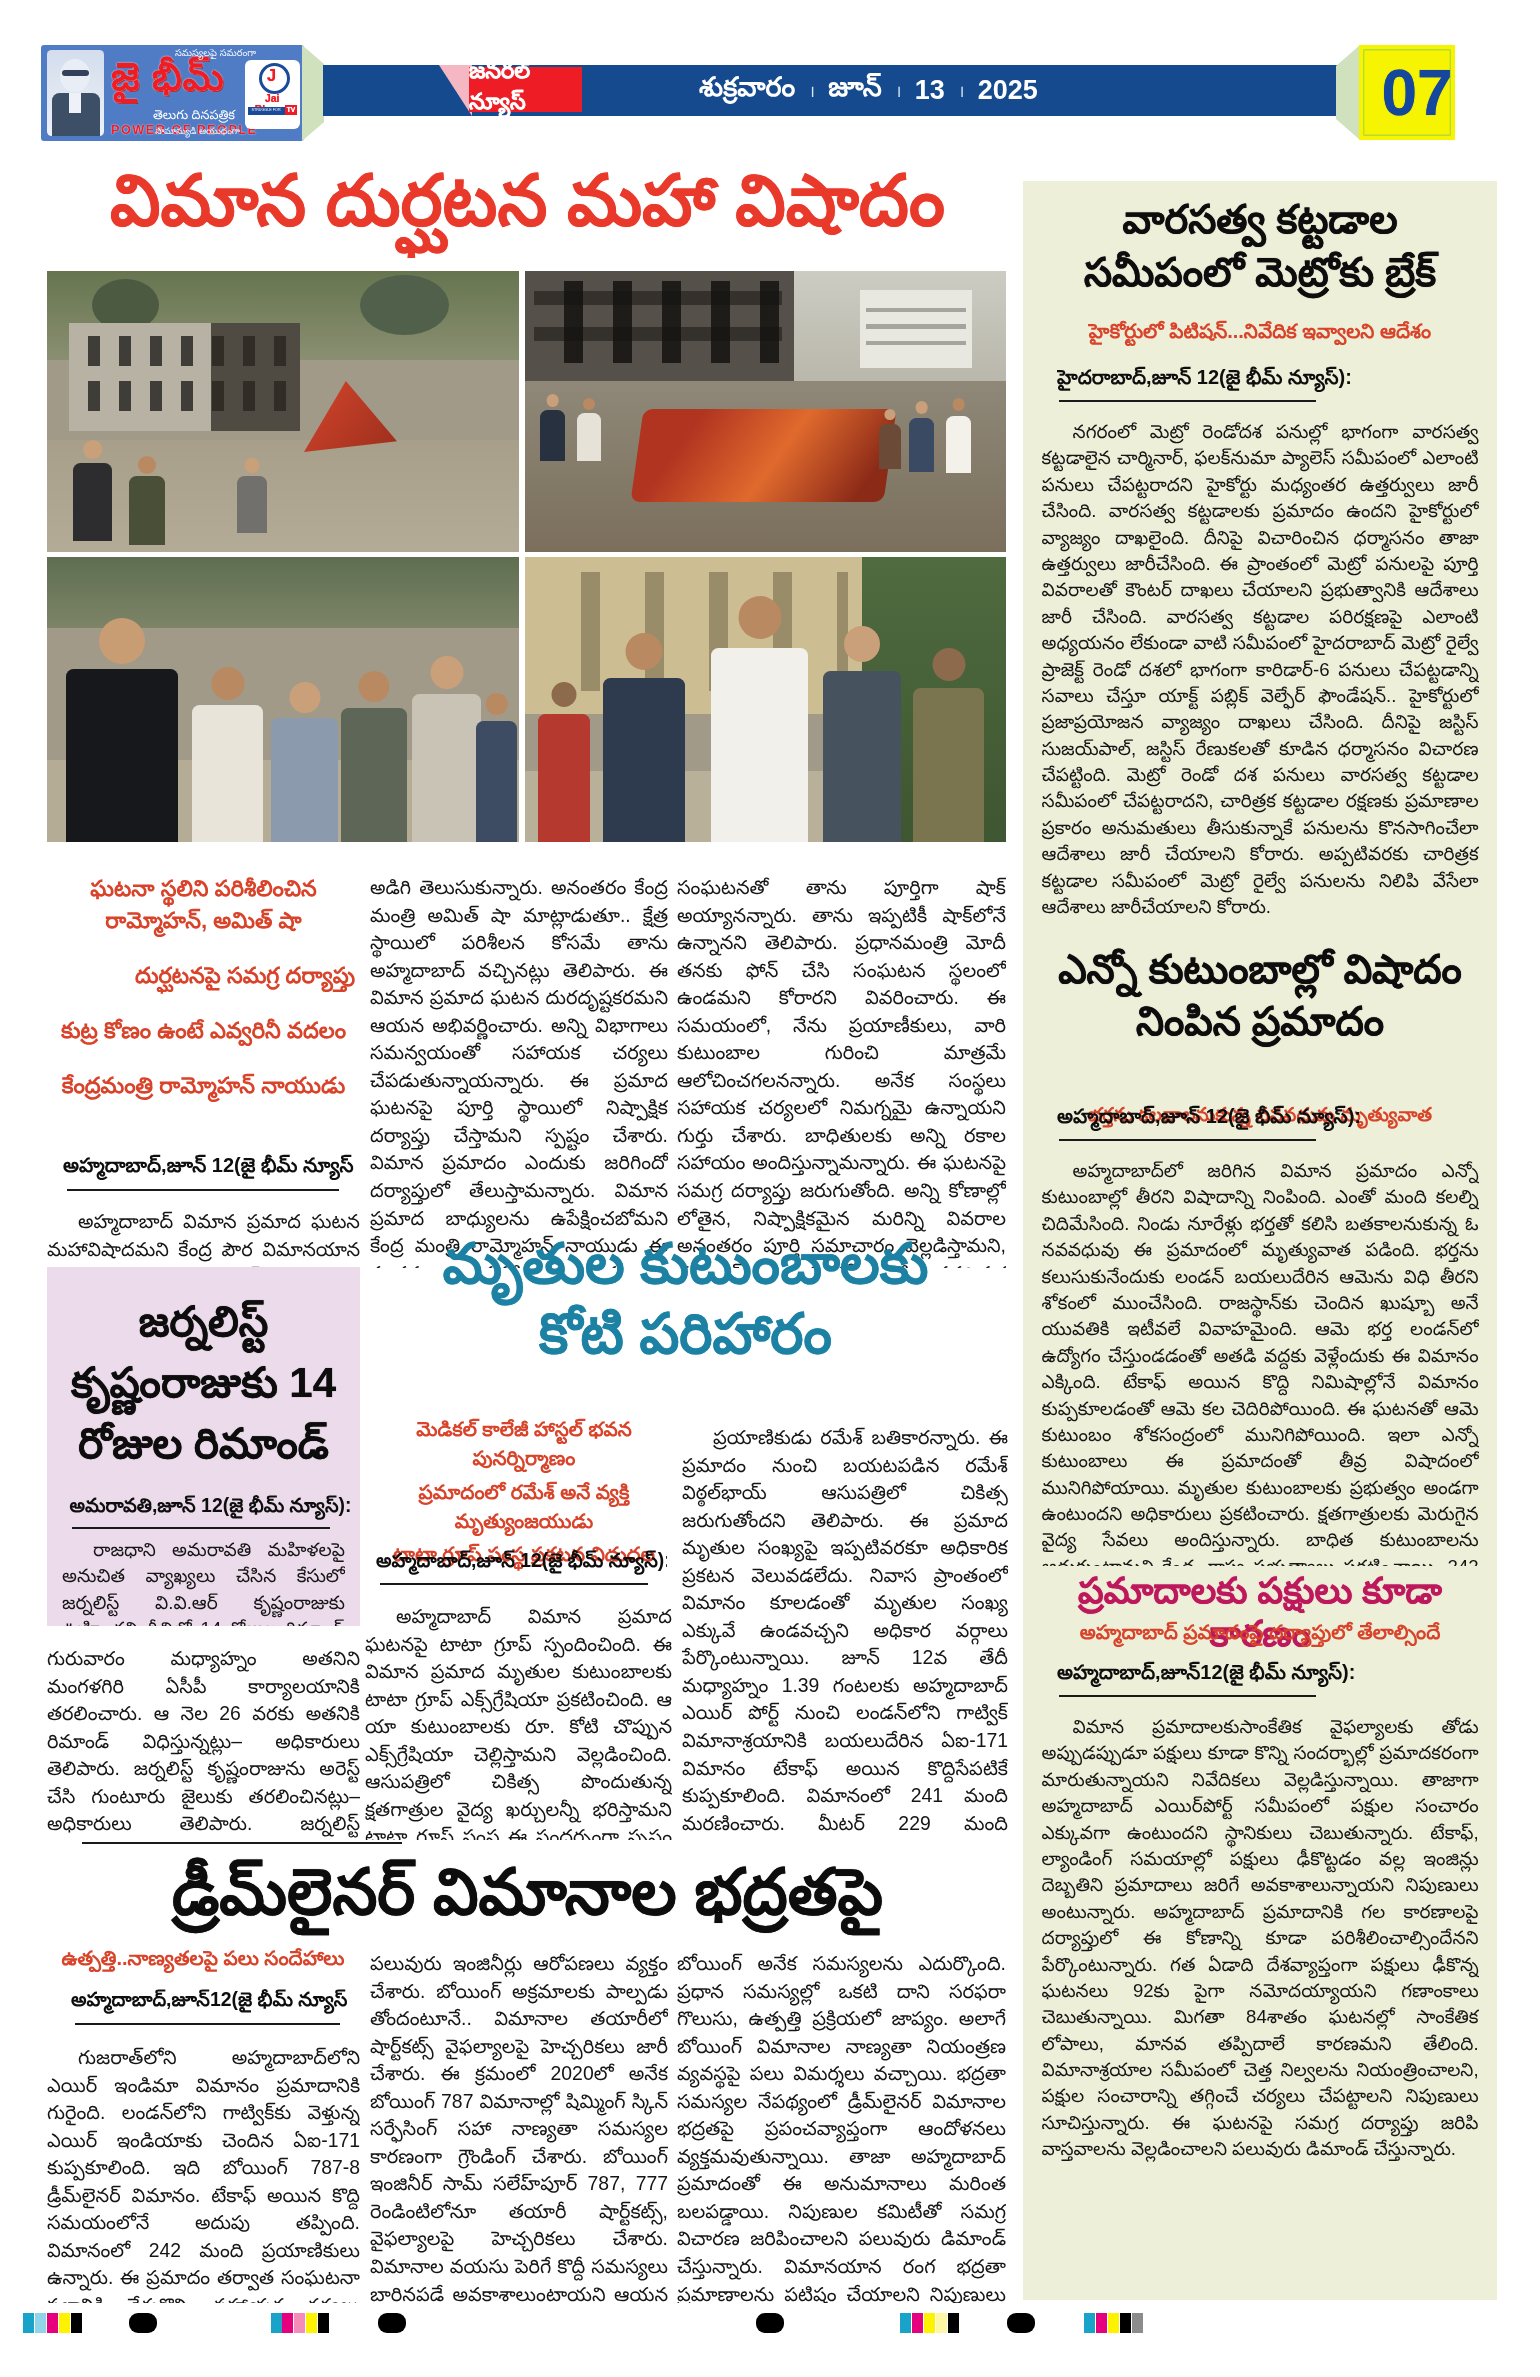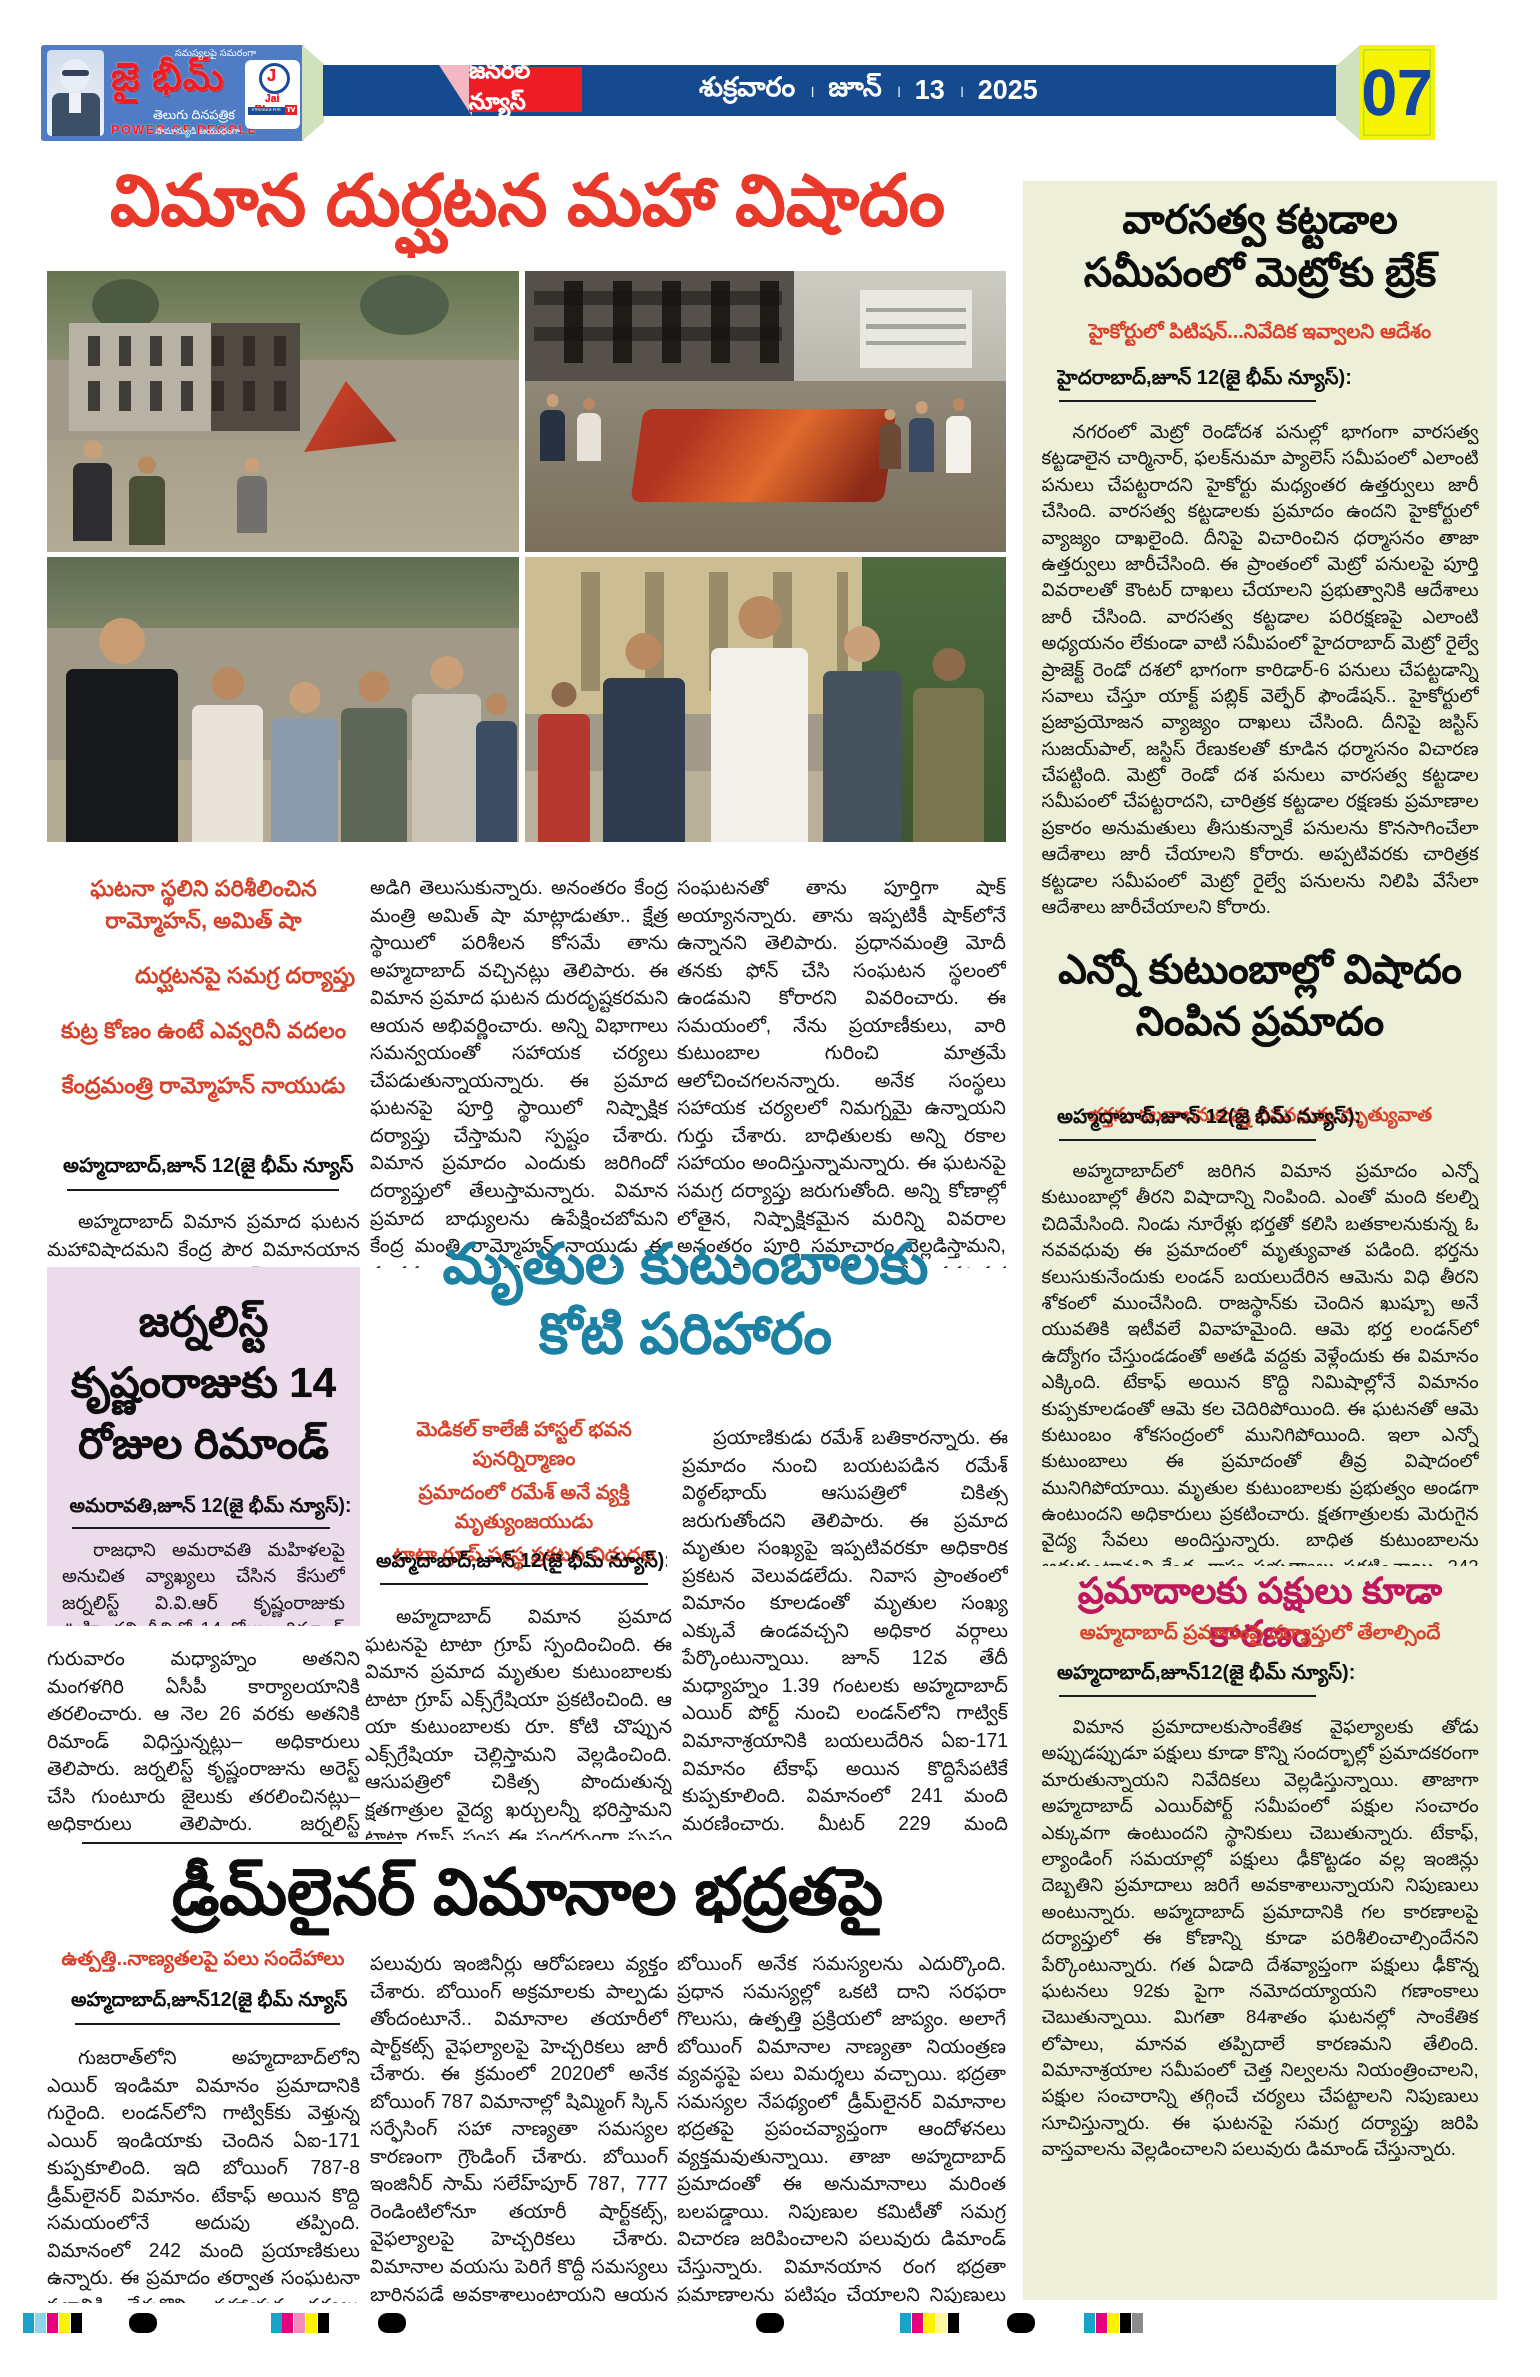--- a/index.html
+++ b/index.html
@@ -68,21 +68,21 @@
       <span class="date-sep">।</span>
       <span>జూన్</span>
       <span class="date-sep">।</span>
       <span>13</span>
       <span class="date-sep">।</span>
       <span>2025</span>
     </div>
   </div>
 
   <div class="abs bevel" style="left:1336px;top:45px;width:24px;height:95px;clip-path:polygon(100% 0,100% 100%,0 78%,0 22%);"></div>
-  <div class="abs page-num-box heavy" style="left:1359px;top:45px;width:76px;height:95px;font-size:64px;color:#15479c;">07</div>
+  <div class="abs page-num-box heavy" style="left:1359px;top:45px;width:76px;height:95px;font-size:64px;color:#15479c;padding-left:20px;">07</div>
 
   <div class="abs c heavy" style="left:47px;top:160px;width:961px;height:98px;font-size:71px;line-height:1.15;color:#e8392b;overflow:hidden;">విమాన దుర్ఘటన మహా విషాదం</div>
 
   <div class="photo" style="left:47px;top:271px;width:472px;height:281px;">
     <div class="abs" style="left:0;top:0;width:100%;height:89px;background:linear-gradient(#66754f,#8a8f72);"></div>
     <div class="abs" style="left:45px;top:7.5px;width:67px;height:52px;background:#4c5a42;border-radius:50%;"></div>
     <div class="abs" style="left:313px;top:3.7px;width:89px;height:60px;background:#51604a;border-radius:50%;"></div>
     <div class="abs" style="left:22.4px;top:52px;width:231px;height:108px;background:#b7b2a3;">
       <div class="abs" style="left:0;top:13.4px;width:100%;height:30px;background:repeating-linear-gradient(90deg,transparent 0 19.4px,rgba(42,40,36,.85) 19.4px 31px);"></div>
       <div class="abs" style="left:0;top:58px;width:100%;height:30px;background:repeating-linear-gradient(90deg,transparent 0 19.4px,rgba(42,40,36,.85) 19.4px 31px);"></div>

